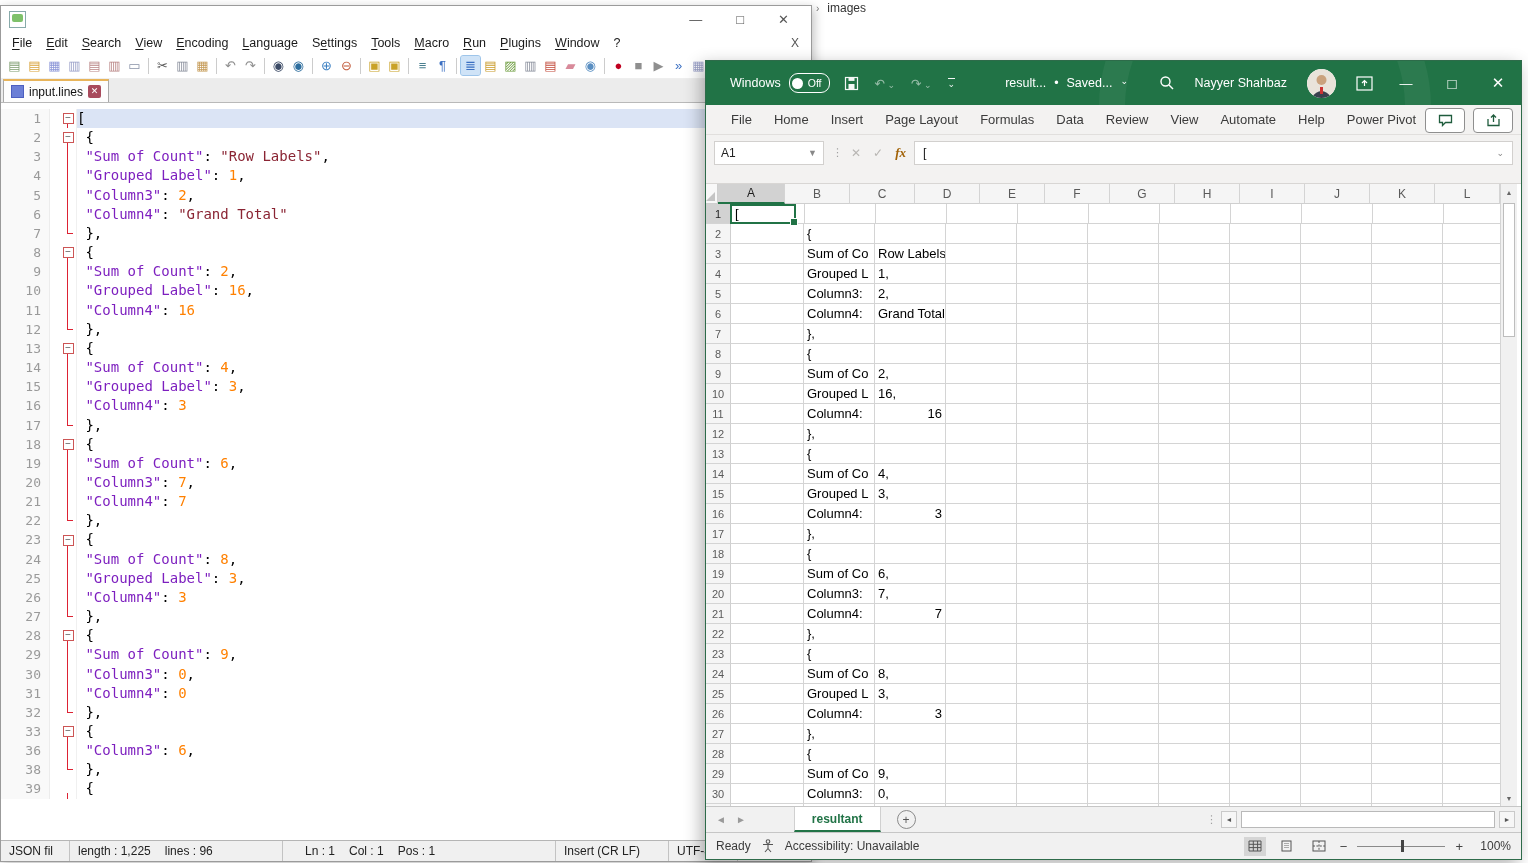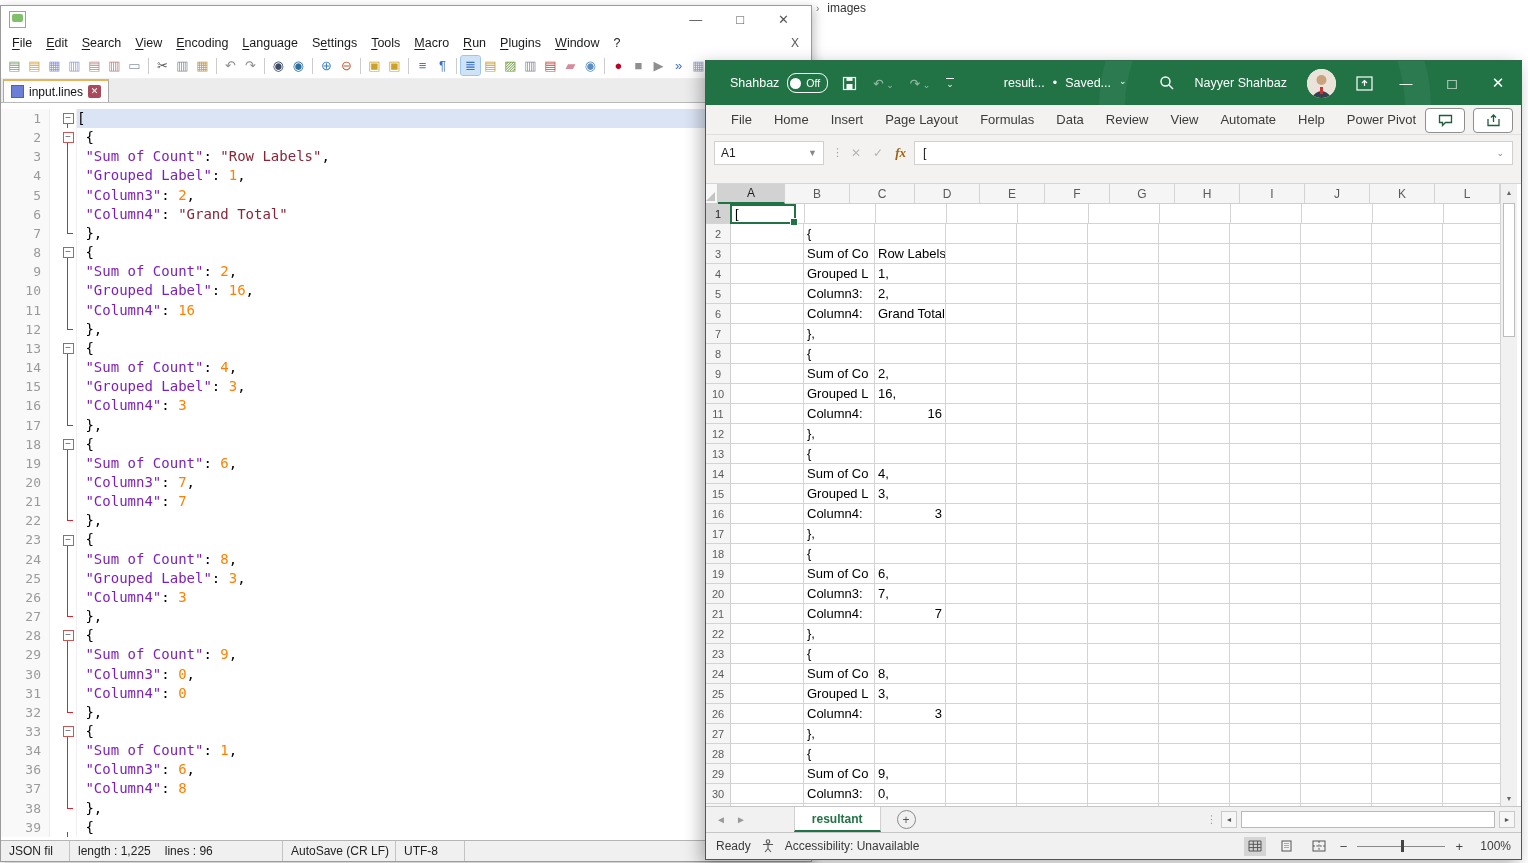--- a/index.html
+++ b/index.html
@@ -418,36 +418,24 @@
       </div>
       <div class="cl">
         <span class="ln">33</span>
         <span class="bm"></span>
         <span class="fold f-b">
           <span class="fbx">–</span>
         </span>
         <span class="code"><span class="tk-p"> {</span></span>
       </div>
       <div class="cl">
-        <span class="ln">34</span>
-        <span class="bm"></span>
-        <span class="fold f-m"></span>
-        <span class="code"><span class="tk-k"> "Sum of Count"</span><span class="tk-p">: </span><span class="tk-n">1</span><span class="tk-p">,</span></span>
-      </div>
-      <div class="cl">
         <span class="ln">36</span>
         <span class="bm"></span>
         <span class="fold f-m"></span>
         <span class="code"><span class="tk-k"> "Column3"</span><span class="tk-p">: </span><span class="tk-n">6</span><span class="tk-p">,</span></span>
-      </div>
-      <div class="cl">
-        <span class="ln">37</span>
-        <span class="bm"></span>
-        <span class="fold f-m"></span>
-        <span class="code"><span class="tk-k"> "Column4"</span><span class="tk-p">: </span><span class="tk-n">8</span></span>
       </div>
       <div class="cl">
         <span class="ln">38</span>
         <span class="bm"></span>
         <span class="fold f-e"></span>
         <span class="code"><span class="tk-p"> },</span></span>
       </div>
       <div class="cl">
         <span class="ln">39</span>
         <span class="bm"></span>
@@ -456,33 +444,38 @@
       </div>
     </div>
   <div class="np-status">
     <div class="ss" style="width:52px">
       <span>JSON fil</span>
       </div>
     <div class="ss" style="width:196px">
       <span>length : 1,225</span>
         <span>lines : 96</span>
       </div>
+    <div class="ss" style="width:242px;padding-left:22px">
+      <span>Ln : 1</span>
+        <span>Col : 1</span>
+        <span>Pos : 1</span>
+      </div>
     <div class="ss" style="width:96px">
-      <span>AutoSave (CR LF)</span>
+      <span>Insert (CR LF)</span>
       </div>
     <div class="ss" style="width:52px">
       <span>UTF-8</span>
       </div>
     <div class="ss" style="flex:1;border-right:none"></div>
   </div>
 </div>
 
 <div id="xl" class="win">
   <div class="xl-title">
-    <span>Shahbaz</span>
+    <span>Windows</span>
     <span class="as-toggle" style="margin-left:-6px">
       <span class="as-knob"></span>
       <span class="as-state">Off</span>
     </span>
     <span class="qat">
       <svg width="15" height="15" viewBox="0 0 15 15">
         <rect x="1.5" y="1.5" width="12" height="12" fill="none" stroke="#fff" stroke-width="1.2"></rect>
         <rect x="4.5" y="8" width="6" height="5" fill="#fff"></rect>
         <rect x="4.5" y="1.5" width="6" height="3.4" fill="#fff"></rect>
       </svg>

